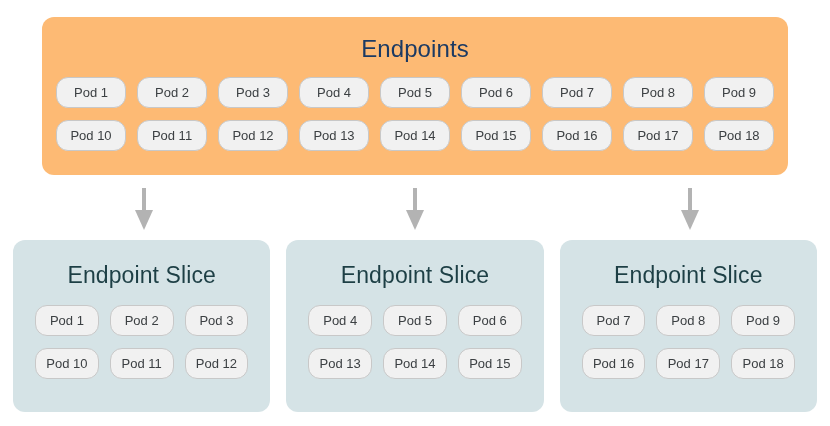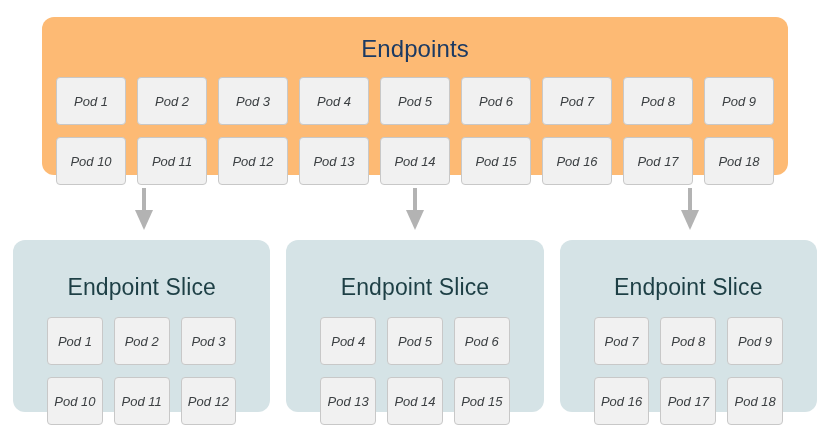--- a/index.html
+++ b/index.html
@@ -40,30 +40,29 @@
     grid-template-columns: repeat(9, 1fr);
     gap: 12px 11px;
     padding: 16px 14px 0 14px;
     box-sizing: border-box;
   }
 
   
   .pod {
     background: #f1f1f1;
     border: 1px solid #c8c8c8;
-    border-radius: 4px;
-    height: 48px;
+    border-radius: 12px;
+    height: 31px;
     display: flex;
     align-items: center;
     justify-content: center;
     font-size: 13px;
     color: #3c4043;
     box-sizing: border-box;
     white-space: nowrap;
-    font-style: italic;
   }
 
   
   .arrow {
     position: absolute;
     top: 188px;
     width: 22px;
     height: 40px;
   }
   .arrow-shaft {
@@ -96,21 +95,21 @@
     width: 804px;
     height: 172px;
     display: flex;
     gap: 16px;
   }
   .slice-box {
     flex: 1 1 0;
     background: #d5e3e6;
     border-radius: 12px;
     box-sizing: border-box;
-    padding: 16px;
+    padding: 4px;
   }
   .slice-title {
     text-align: center;
     color: #1d3f45;
     font-size: 23px;
     font-weight: 400;
     line-height: 1;
     padding-top: 20px;
     letter-spacing: 0.1px;
   }

